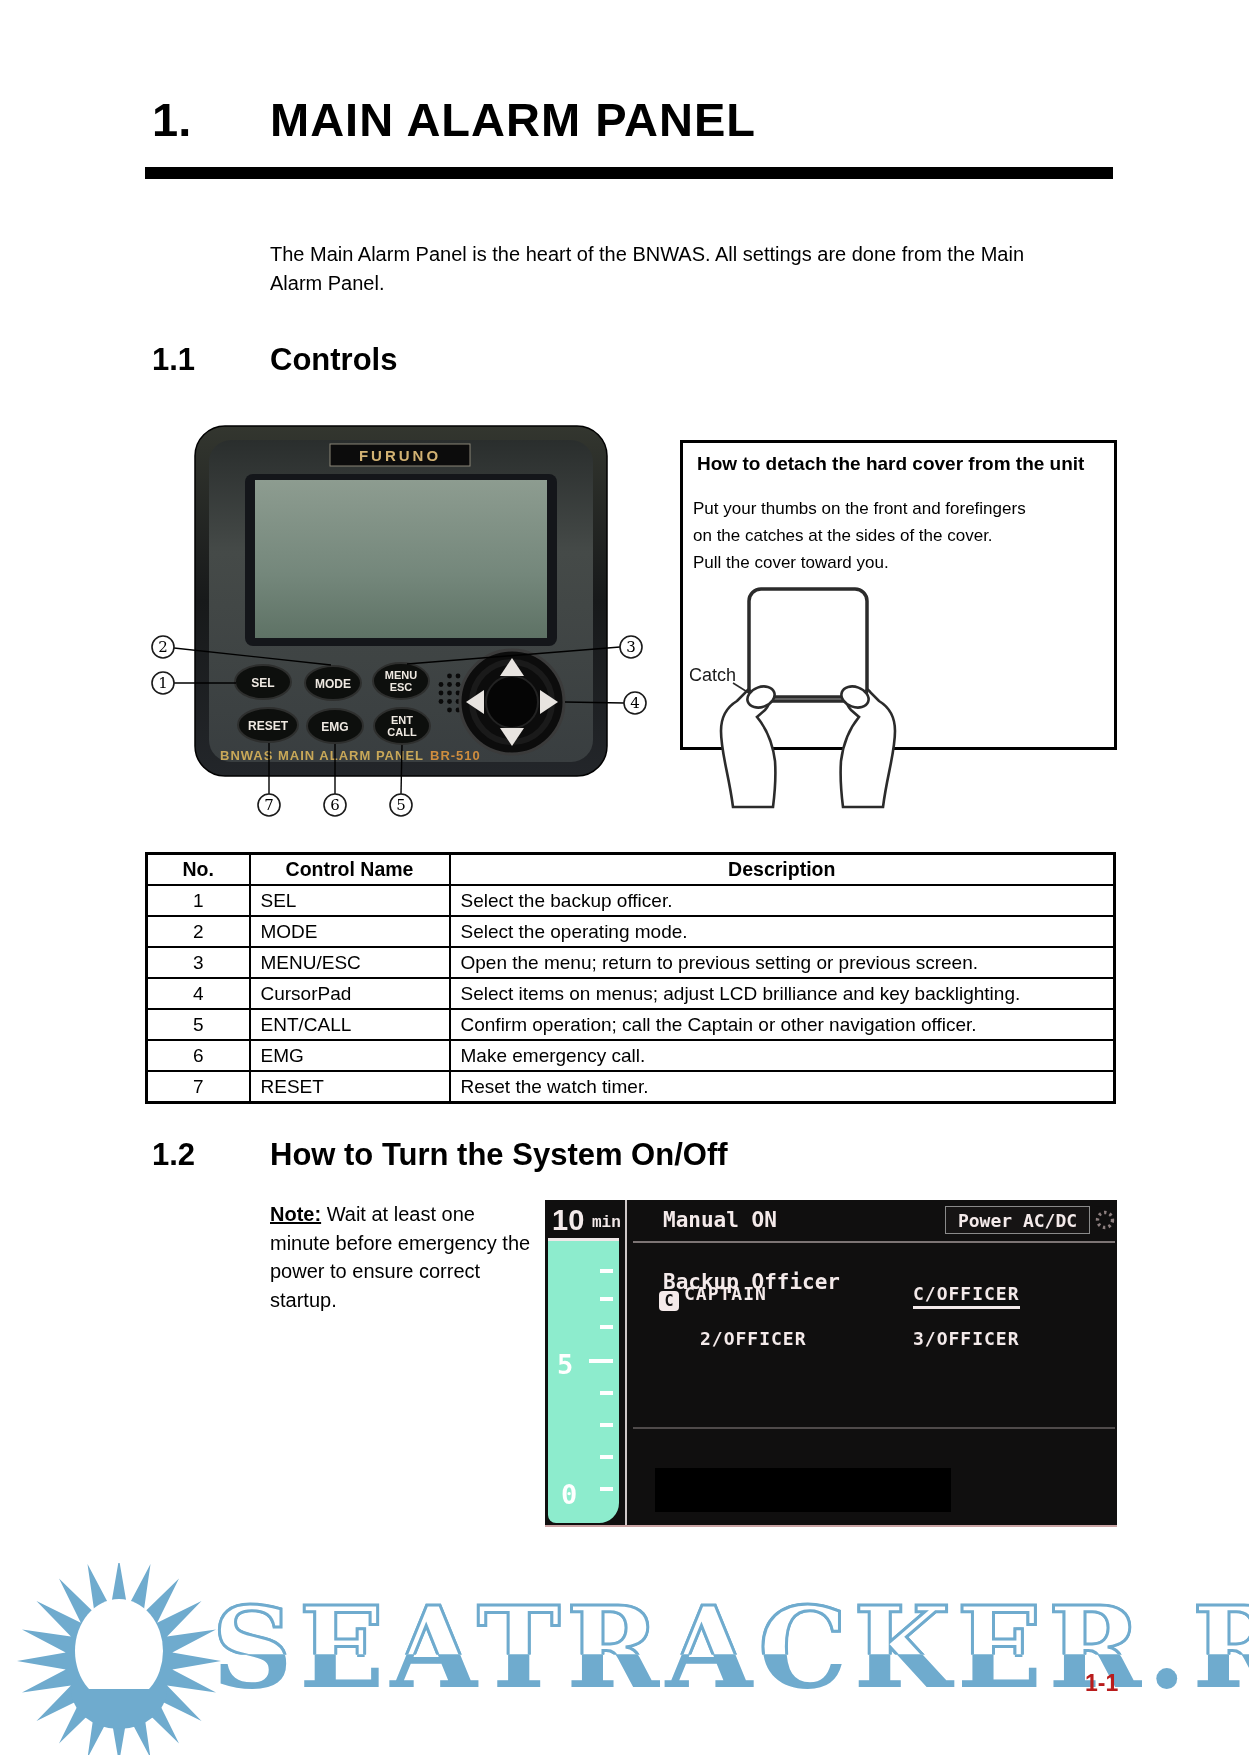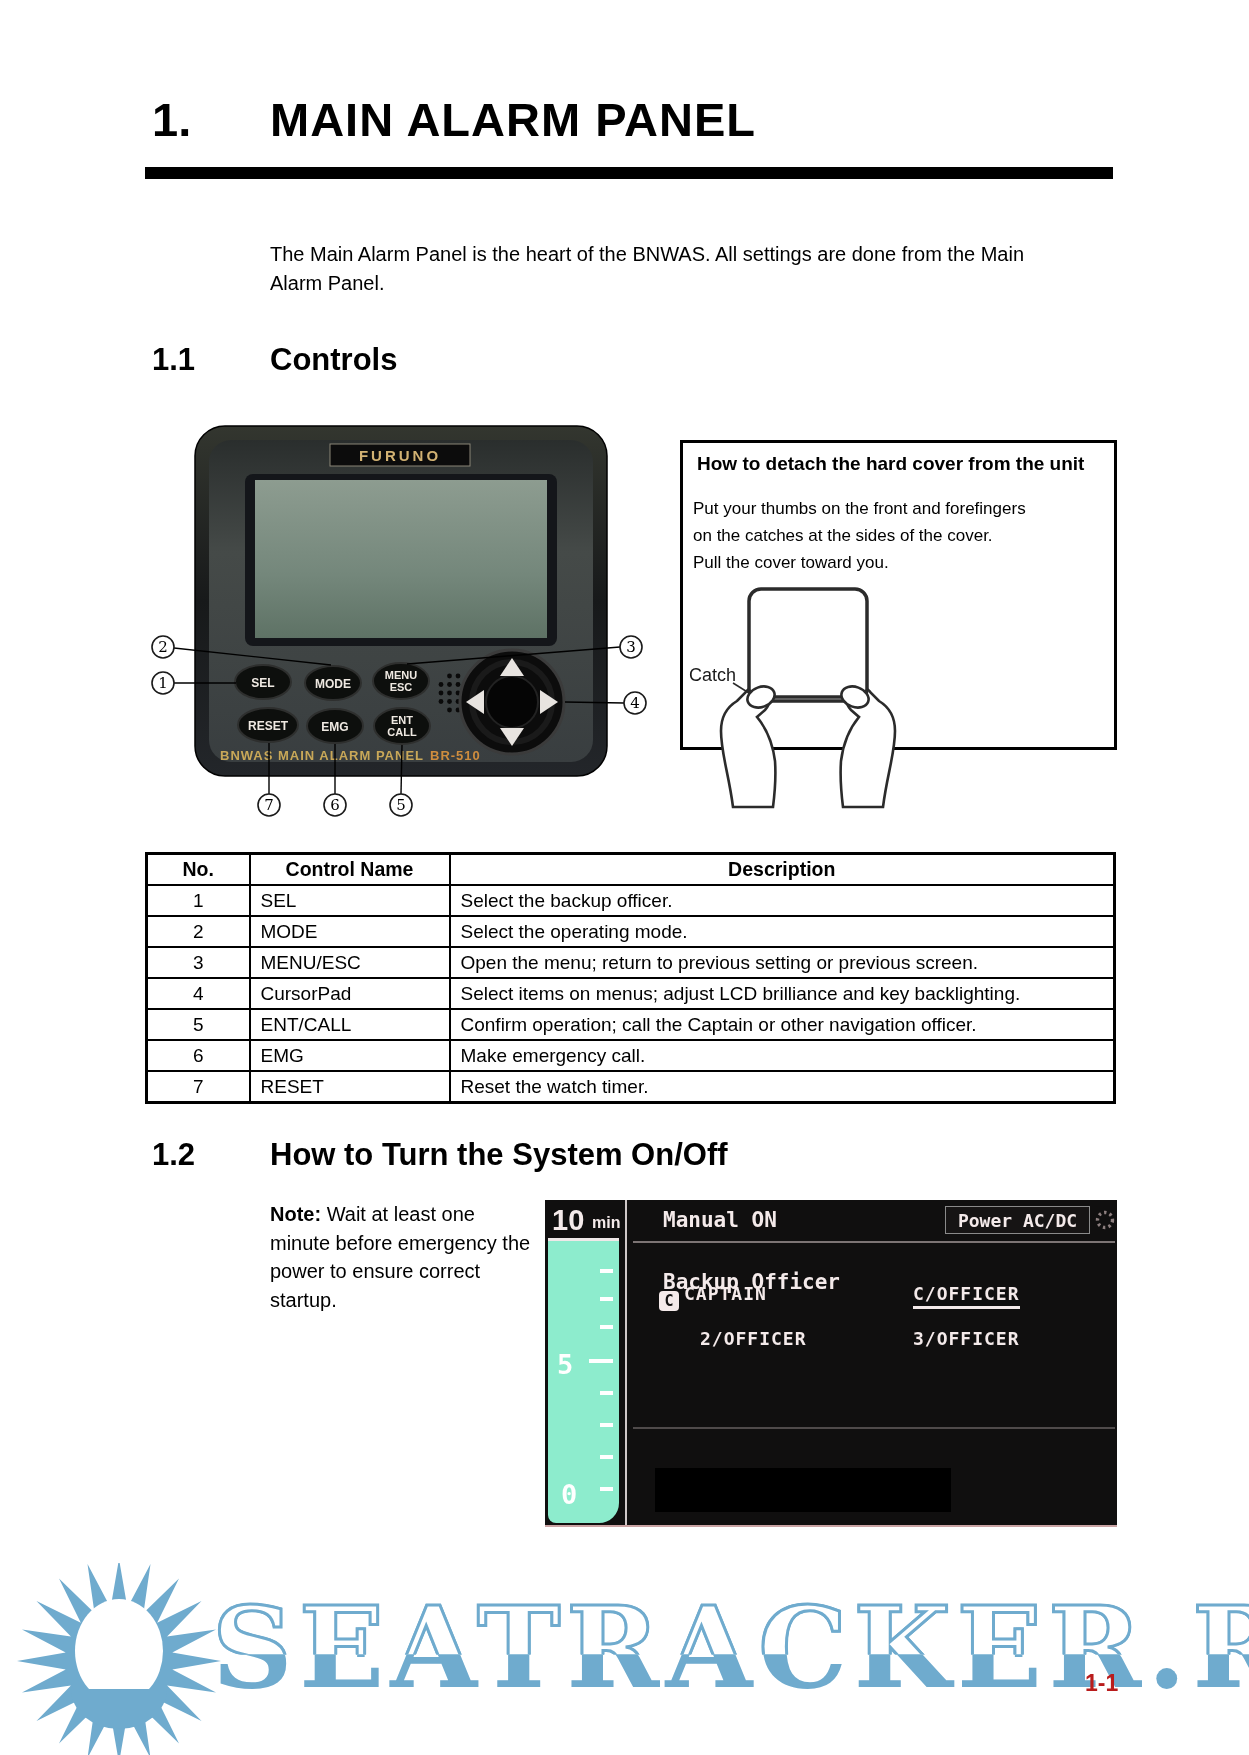--- a/index.html
+++ b/index.html
@@ -40,28 +40,28 @@
   .doc-table{position:absolute;left:145px;top:852px;width:968px;border-collapse:collapse;
              font-size:19px;table-layout:fixed;}
   .doc-table th,.doc-table td{border:2px solid #000;padding:2px 10px;height:25px;}
   .doc-table th{font-size:19.5px;font-weight:bold;text-align:center;}
   .doc-table{border:3px solid #000;}
   .td-num{text-align:center;}
 
   
   .power-text{position:absolute;left:270px;top:1200px;width:263px;font-size:20px;line-height:28.5px;}
   .power-text p{margin:0 0 26px 0;}
-  .note-label{font-weight:bold;}
+  .note-label{font-weight:bold;text-decoration:underline;}
 
   
   .lcd{position:absolute;left:545px;top:1200px;width:572px;height:325px;background:#100f0f;
        font-family:"DejaVu Sans Mono",monospace;color:#f4eaea;border-bottom:2px solid #caa3a3;}
   .lcd .abs{position:absolute;}
   .timer-max{left:7px;top:4px;font-size:29px;font-weight:bold;font-family:"Liberation Sans",sans-serif;}
-  .timer-unit{left:47px;top:14px;font-size:16px;font-weight:bold;font-family:Liberation Sans, sans-serif;}
+  .timer-unit{left:47px;top:14px;font-size:16px;font-weight:bold;font-family:Liberation Mono, monospace;}
   .timer-cap{left:3px;top:38px;width:71px;height:3px;background:#efe8e8;}
   .timer-bar{left:3px;top:41px;width:71px;height:282px;background:#8deccd;border-radius:0 0 20px 8px;}
   .tick{position:absolute;right:6px;width:13px;height:4px;background:#fff;}
   .tick.long{width:24px;}
   .timer-mid{position:absolute;left:9px;top:108px;font-size:27px;font-weight:bold;color:#fff;}
   .timer-min{position:absolute;left:13px;top:238px;font-size:27px;font-weight:bold;color:#fff;}
   .lcd-vline{left:80px;top:0;width:2px;height:325px;background:#cfc8c8;}
   .lcd-mode{left:118px;top:8px;font-size:21px;font-weight:bold;}
   .power-box{left:400px;top:6px;width:145px;height:28px;border:1px solid #8a8a8a;background:#161414;
              text-align:center;line-height:28px;font-size:18px;font-weight:bold;box-sizing:border-box;}

